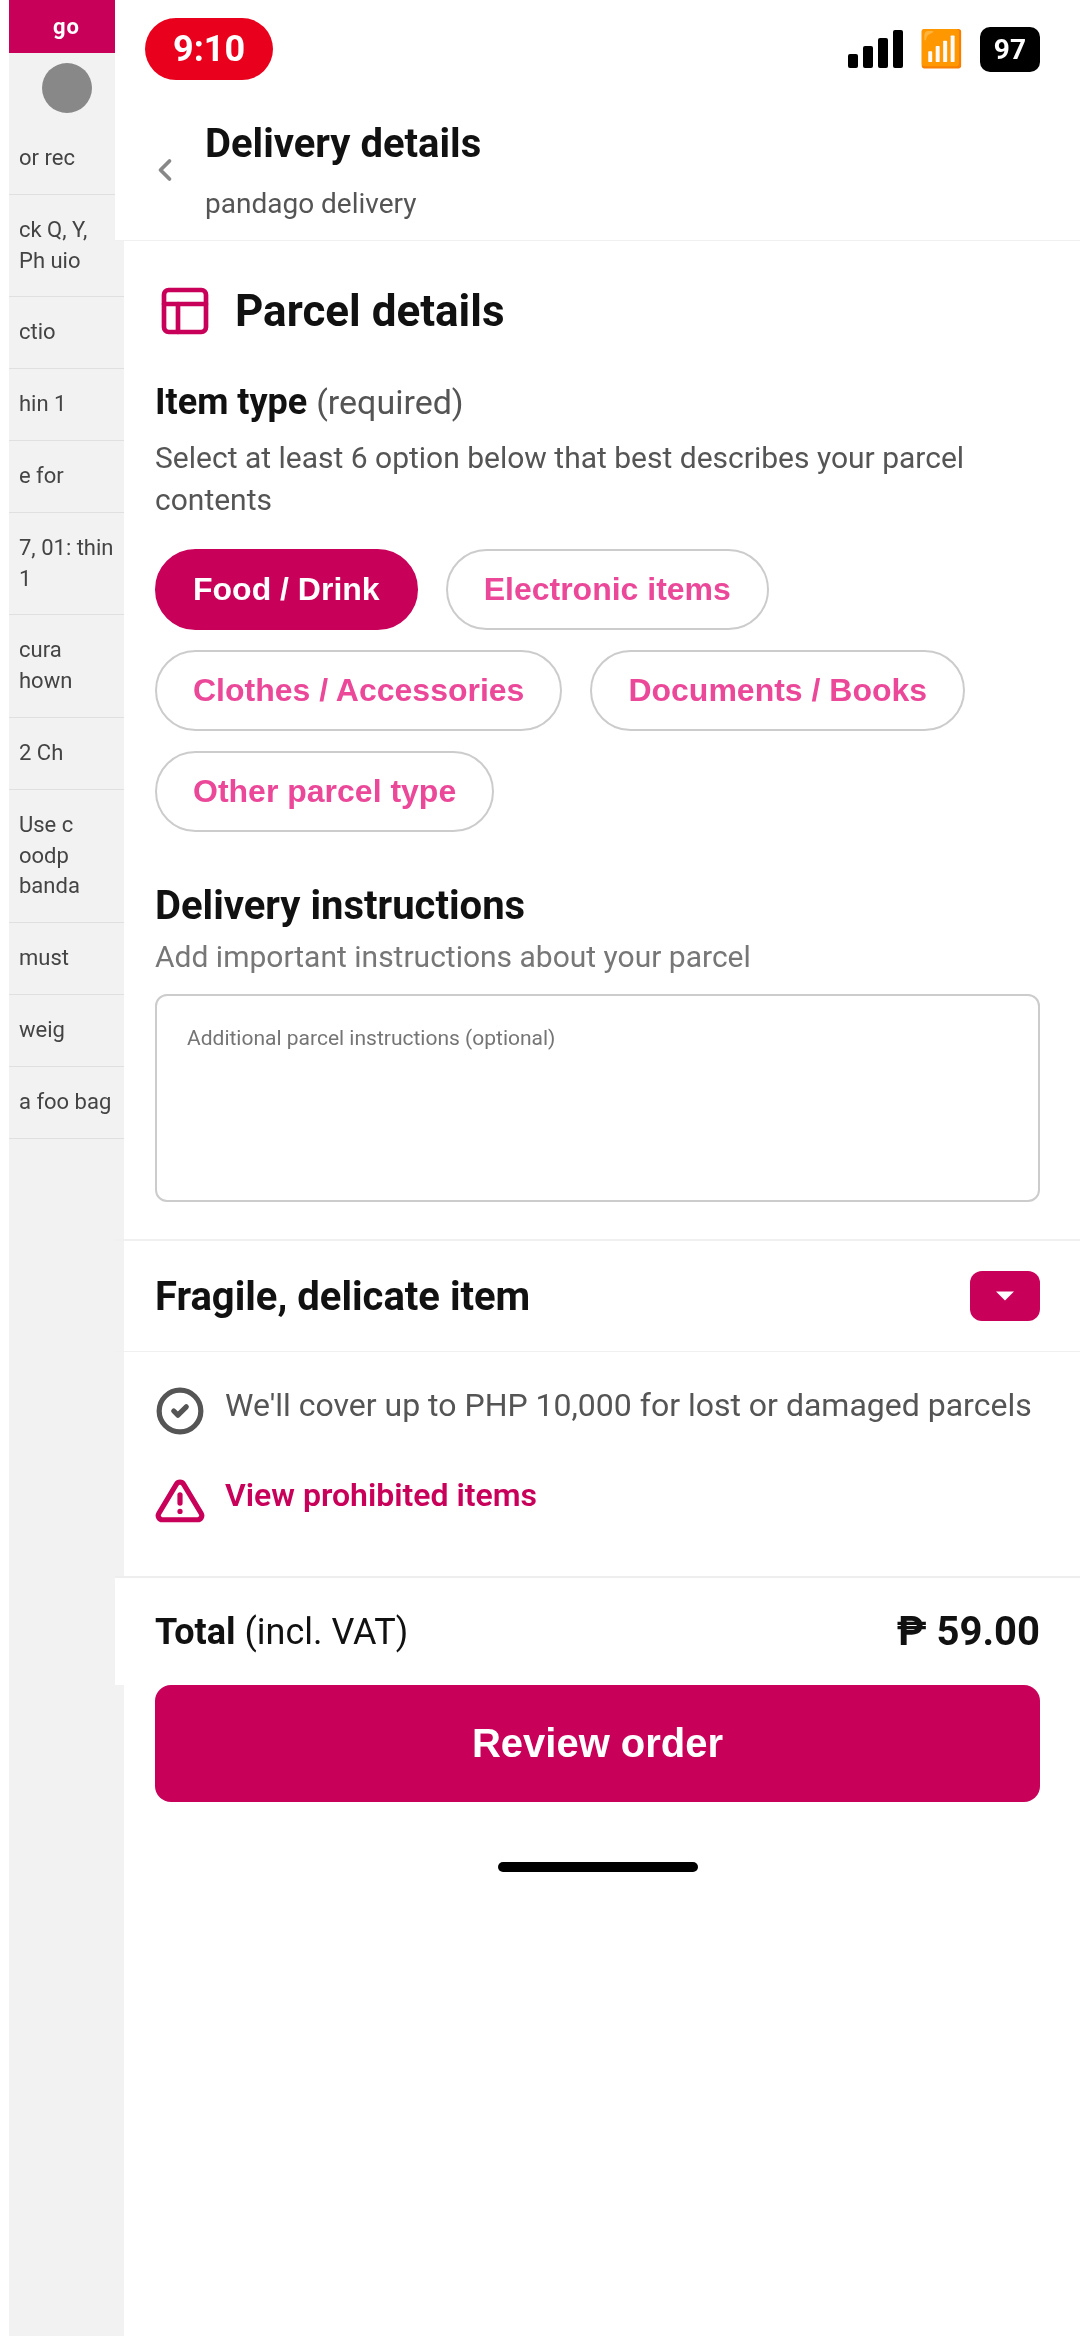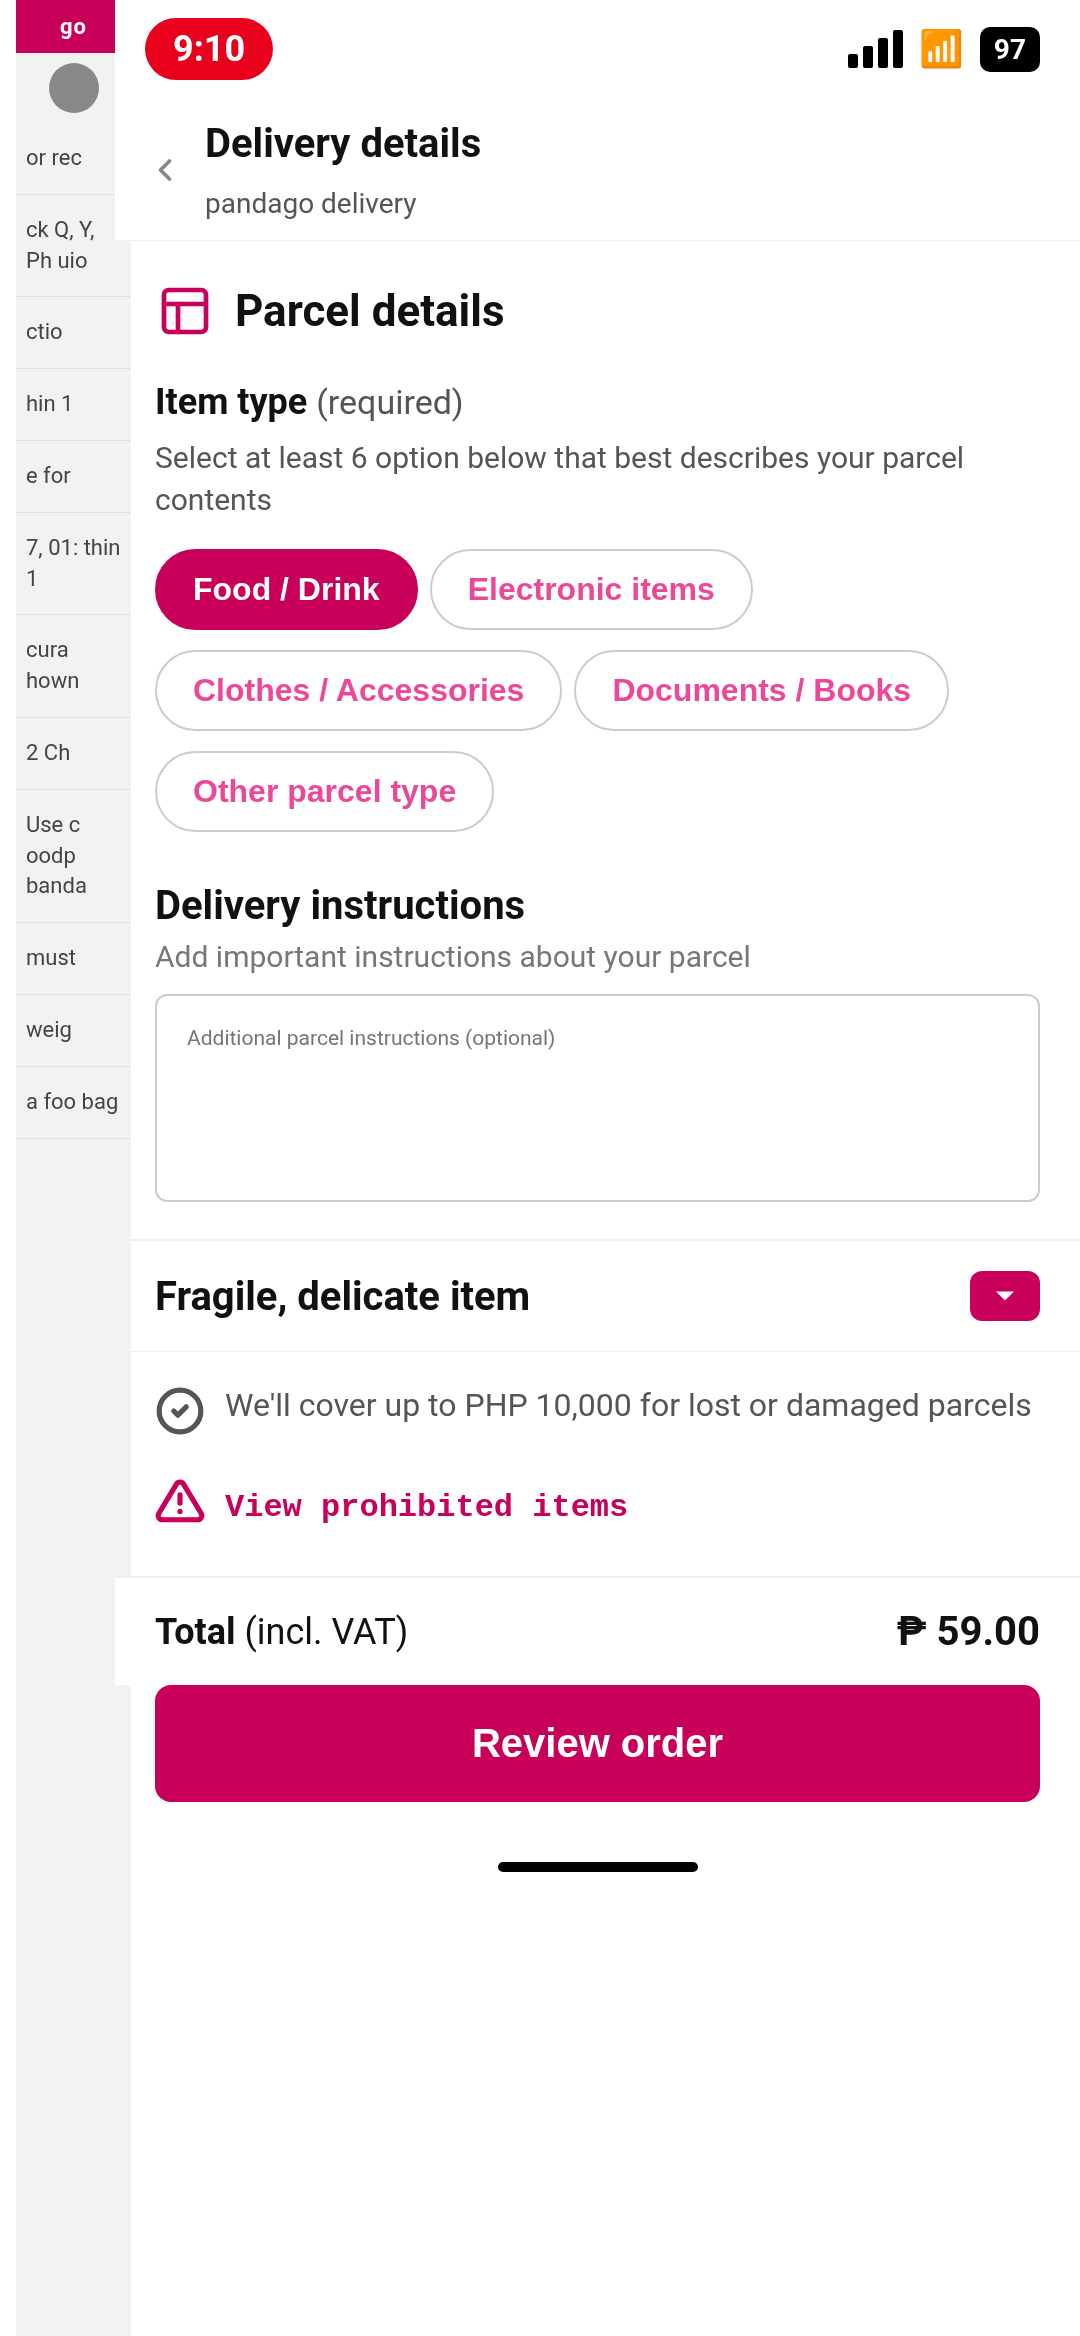--- a/index.html
+++ b/index.html
@@ -60,21 +60,21 @@
       font-size: 28px;
       font-weight: 700;
       padding: 6px 14px;
       border-radius: 10px;
     }
 
     
     .left-overlay {
       position: absolute;
       top: 0;
-      left: 16px;
+      left: 9px;
       width: 115px;
       height: 2336px;
       background: rgba(240,240,240,0.85);
       z-index: 5;
       overflow: hidden;
     }
     .left-overlay-content {
       display: flex;
       flex-direction: column;
       gap: 0;
@@ -157,21 +157,21 @@
     .item-type-desc {
       font-size: 30px;
       color: #555;
       padding: 14px 40px 28px 40px;
       line-height: 1.4;
     }
 
     
     .chips-row {
       display: flex;
-      gap: 12px;
+      gap: 28px;
       padding: 0 40px 20px 40px;
       flex-wrap: wrap;
     }
     .chip {
       border: 2.5px solid #ccc;
       border-radius: 50px;
       padding: 20px 36px;
       font-size: 32px;
       font-weight: 600;
       background: #fff;
@@ -266,24 +266,23 @@
     }
     .coverage-text {
       font-size: 32px;
       color: #555;
       line-height: 1.45;
     }
 
     
     .prohibited-row {
       display: flex;
-      align-items: flex-end;
+      align-items: flex-start;
       gap: 20px;
       padding: 20px 40px 30px 40px;
-      font-family: Liberation Mono, monospace;
     }
     .warning-icon {
       width: 50px;
       height: 50px;
       flex-shrink: 0;
     }
     .prohibited-link {
       font-size: 32px;
       font-weight: 600;
       color: #c8005a;

